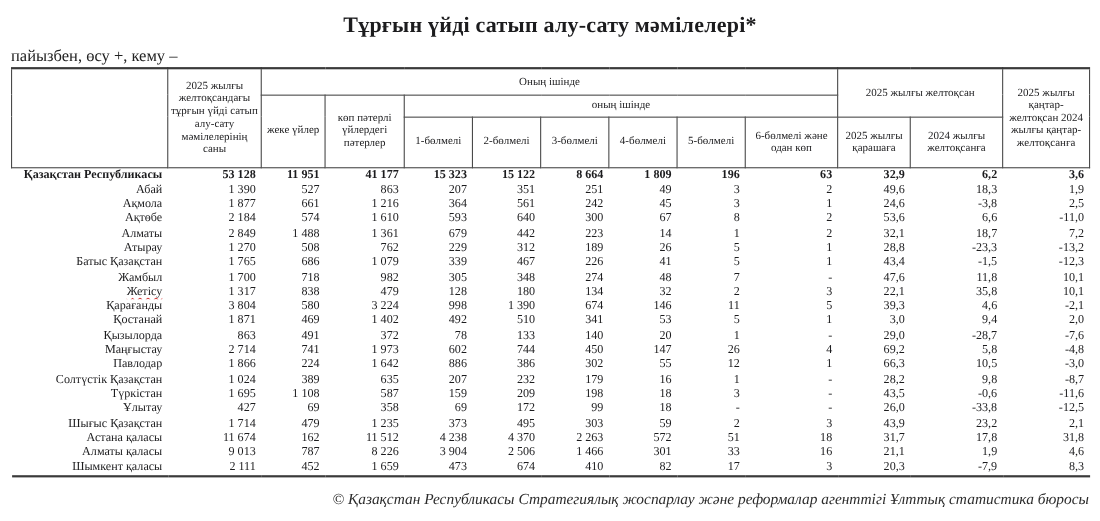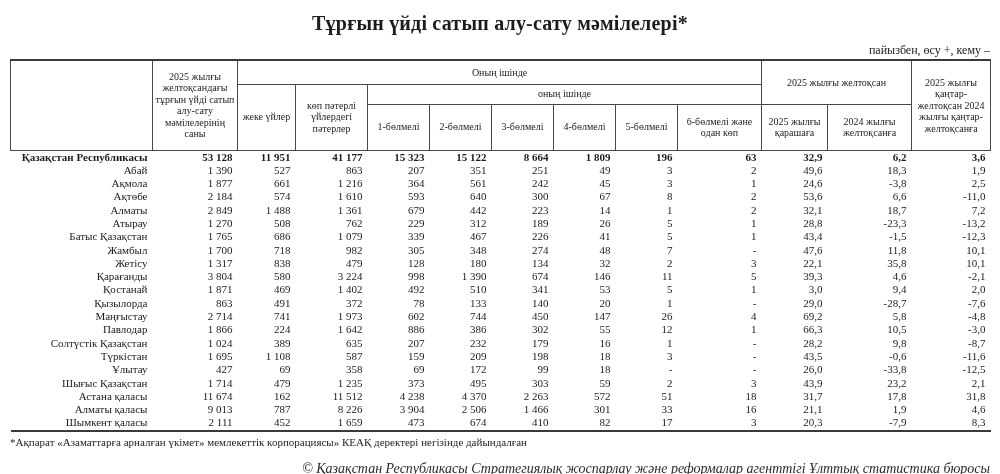--- a/index.html
+++ b/index.html
@@ -9,21 +9,21 @@
     font-family: "Liberation Serif", "DejaVu Serif", serif;
     color: #1c1c1e;
     overflow: hidden;
   }
   .page { padding: 6px 10px 0 10px; }
   .title {
     text-align: center; font-size: 20px; font-weight: bold;
     margin: 6px 0 8px 0; letter-spacing: 0.2px;
   }
   .unit-note {
-    text-align: right; font-size: 12px; color: #222; margin: 0 0 1px 0;
+    font-size: 15px; color: #222; margin: 0 0 1px 0;
   }
   table.stat {
     width: 980px; border-collapse: collapse; table-layout: fixed;
     border-top: 2px solid #3a3a3a; border-bottom: 2px solid #3a3a3a;
   }
   thead th {
     border: 1px solid #4a4a4a;
     font-weight: normal; font-size: 10px; line-height: 11.5px;
     text-align: center; vertical-align: middle; padding: 2px 2px;
   }
@@ -408,17 +408,16 @@
           <td class="num">82</td>
           <td class="num">17</td>
           <td class="num">3</td>
           <td class="num">20,3</td>
           <td class="num">-7,9</td>
           <td class="num">8,3</td>
         </tr>
       </tbody>
   </table>
 
-  <div class="footnote">*Ақпарат «Азаматтарға арналған үкімет» мемлекеттік корпорациясы» КЕАҚ деректері негізінде дайындалған</div>
 
   <div class="copyright">© Қазақстан Республикасы Стратегиялық жоспарлау және реформалар агенттігі Ұлттық статистика бюросы</div>
 
 </div>
 
 </body></html>

